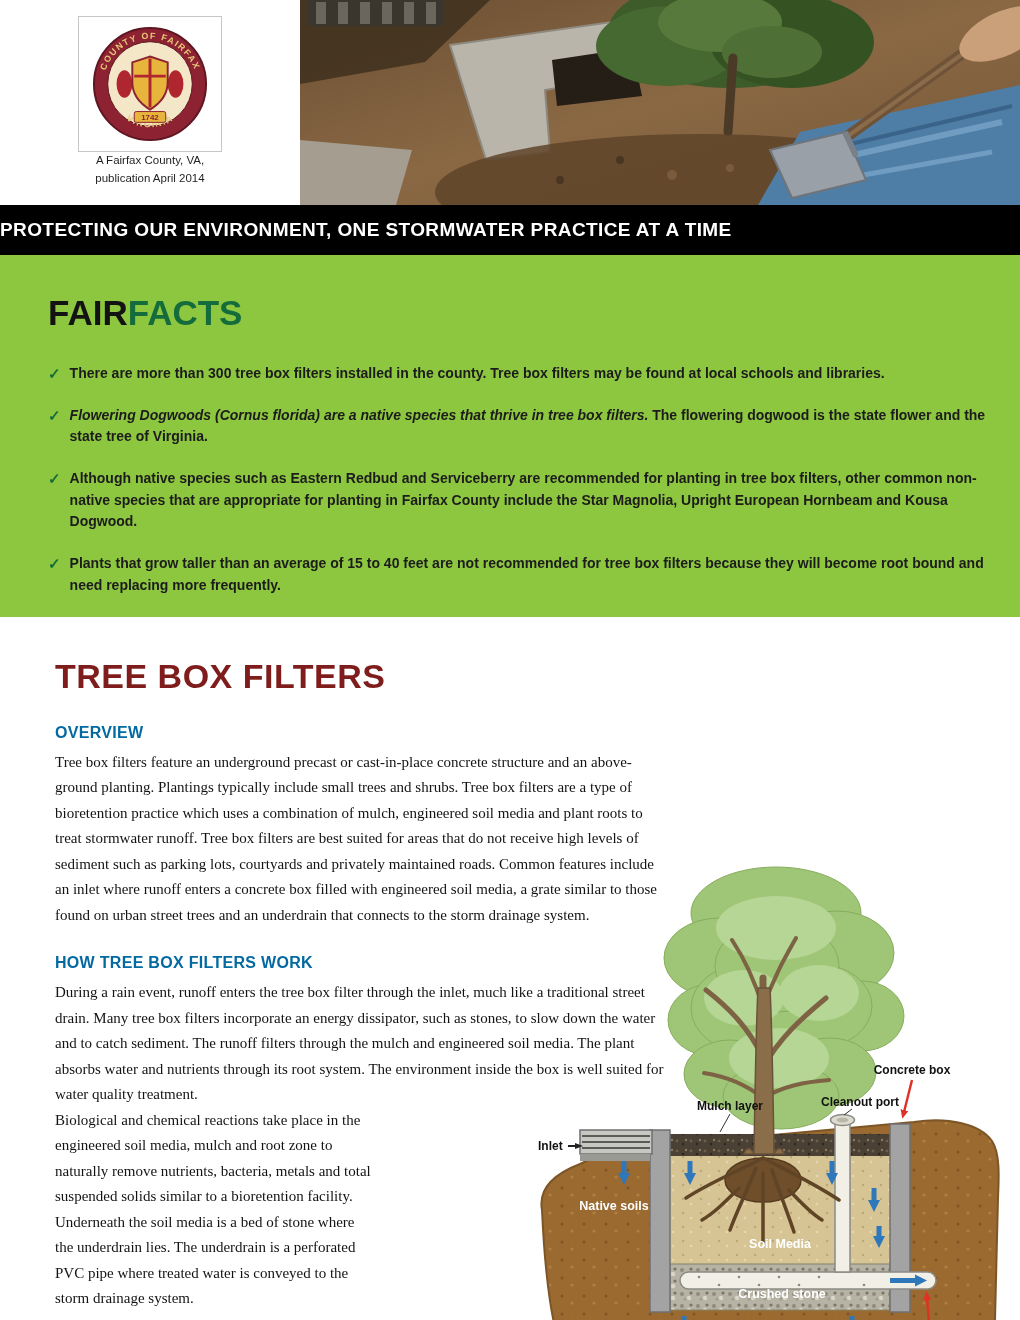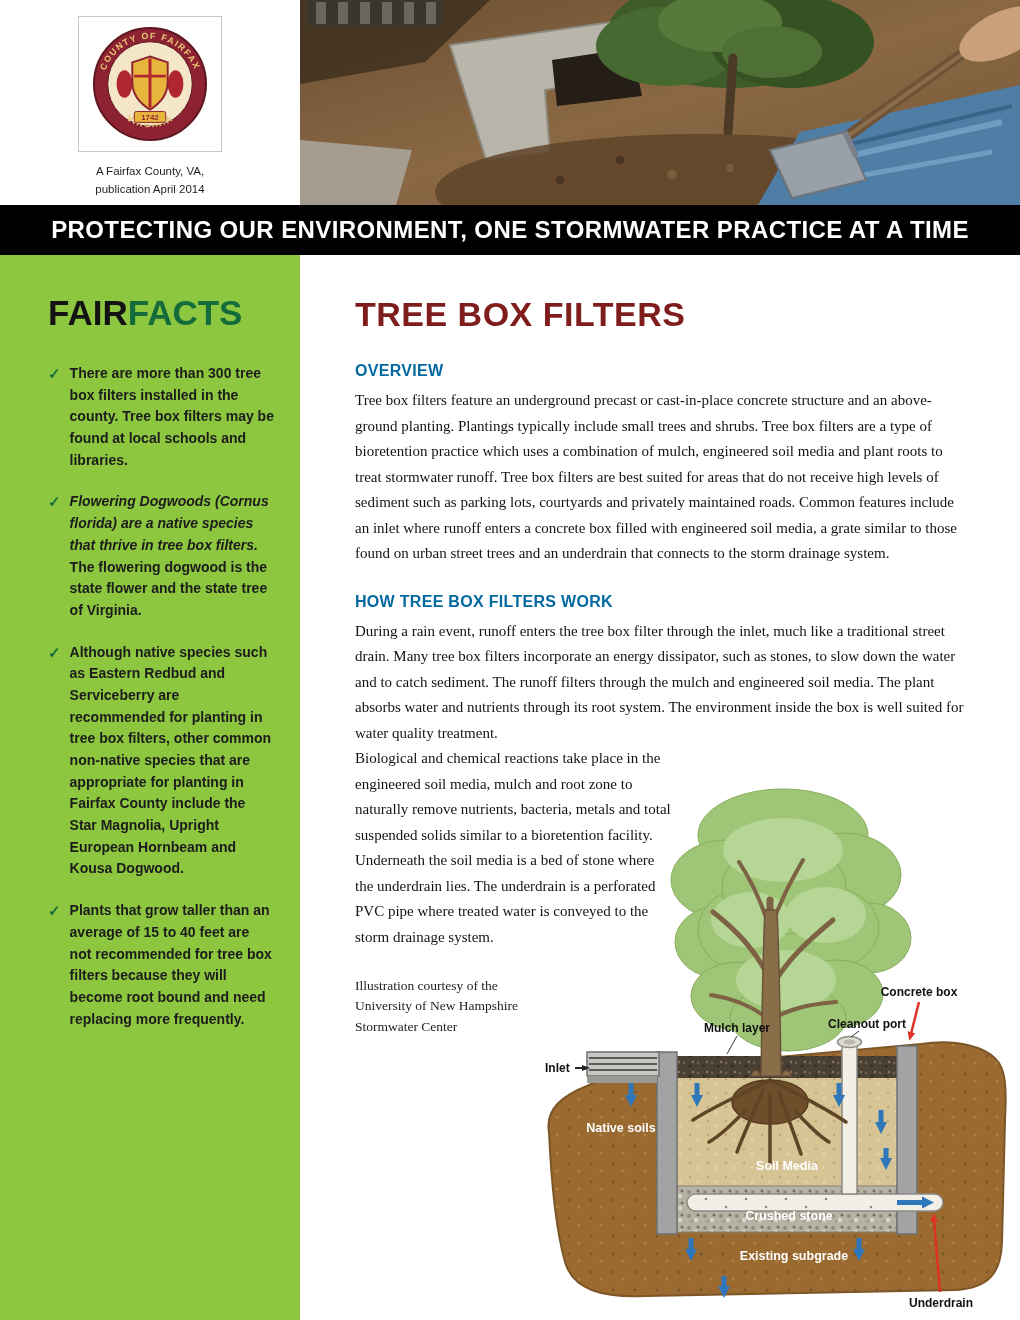--- a/index.html
+++ b/index.html
@@ -2,29 +2,29 @@
 <html><head>
 <meta charset="utf-8">
 <style>
   html,body{margin:0;padding:0;background:#ffffff;font-family:"Liberation Sans",sans-serif;}
   .page{width:1020px;height:1320px;position:relative;overflow:hidden;background:#fff;}
 
   
   .top{display:flex;height:205px;background:#fff;}
   .logo-col{flex:0 0 300px;display:flex;flex-direction:column;align-items:center;background:#fff;}
   .seal-box{margin-top:16px;width:142px;height:134px;border:1px solid #c6c6c6;display:flex;align-items:center;justify-content:center;background:#fff;}
-  .pub-note{margin-top:11px;font-size:11.5px;line-height:1.55;color:#1f1f1f;text-align:center;}
+  .pub-note{font-size:11.5px;line-height:1.55;color:#1f1f1f;text-align:center;}
   .photo{flex:1;overflow:hidden;}
   .photo svg{display:block;width:100%;height:100%;}
 
   
-  .banner{height:50px;background:#000;color:#fff;display:flex;align-items:center;justify-content:center;font-weight:bold;font-size:24px;letter-spacing:.4px;}
+  .banner{height:50px;background:#000;color:#fff;display:flex;align-items:center;justify-content:flex-start;font-weight:bold;font-size:19px;letter-spacing:.4px;}
 
   
-  .content{display:flex;height:1065px;}
+  .content{display:flex;height:1065px;flex-direction:column;}
   .sidebar{flex:0 0 300px;box-sizing:border-box;background:#8dc63f;padding:38px 26px 0 48px;}
   .ff-title{margin:0 0 30px;font-size:35px;font-weight:bold;letter-spacing:0;}
   .ff-black{color:#131313;}
   .ff-green{color:#146c3c;}
   .facts{list-style:none;margin:0;padding:0;}
   .facts li{display:flex;gap:9px;margin-bottom:20px;font-size:14px;line-height:1.55;color:#1c1c1c;font-weight:bold;}
   .check{color:#146c3c;flex:0 0 auto;font-size:15px;line-height:1.4;}
   .em{font-style:italic;}
 
   .main{flex:1;position:relative;box-sizing:border-box;background:#fff;padding:40px 60px 0 55px;}

